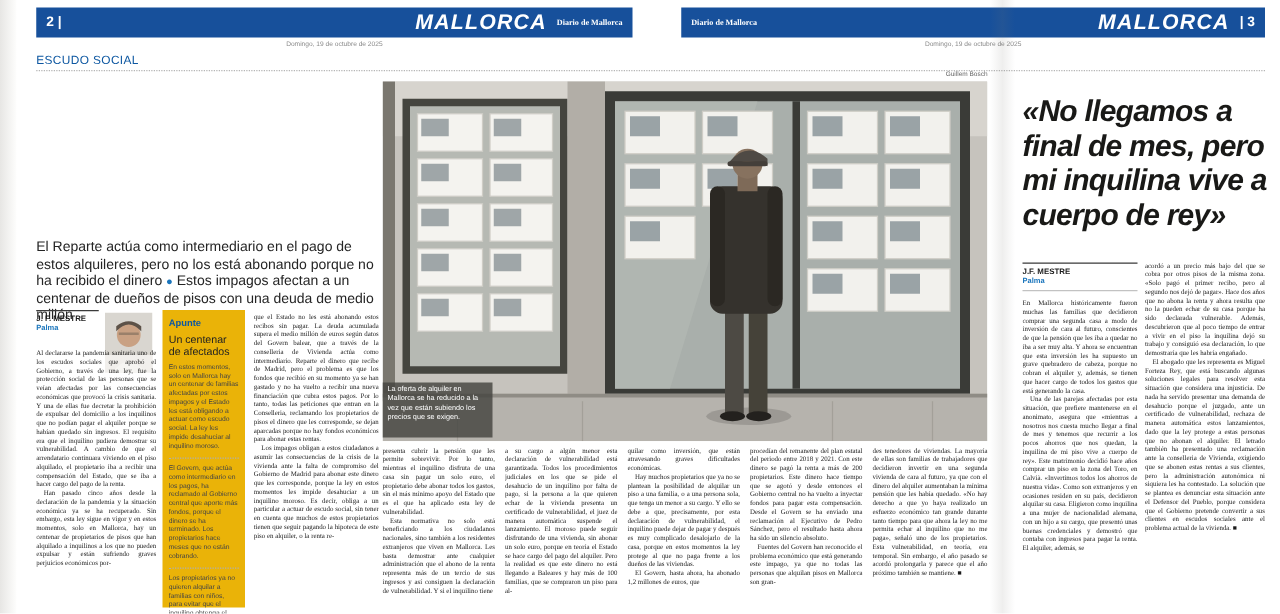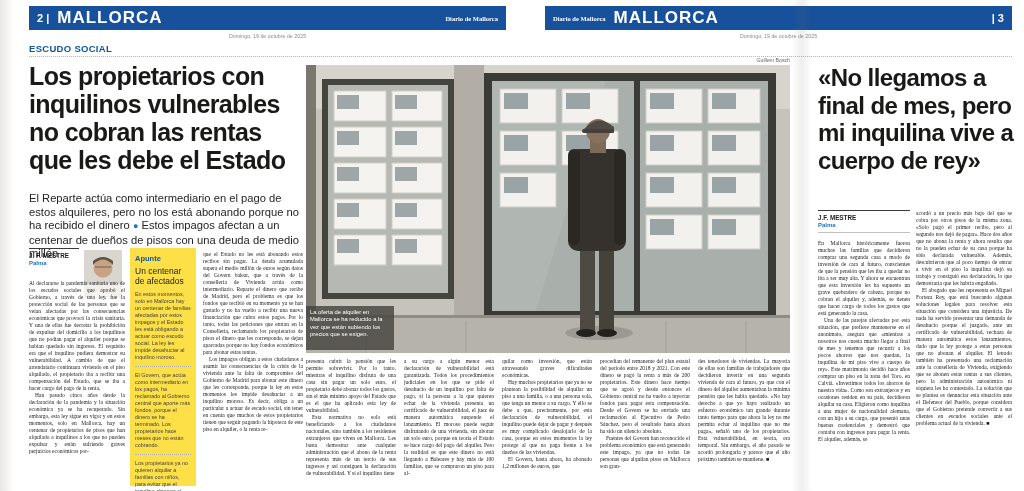--- a/index.html
+++ b/index.html
@@ -5,45 +5,45 @@
   html,body{margin:0;padding:0;background:#fff;}
   .sheet{position:relative;width:1024px;height:491px;background:#fff;overflow:hidden;
          font-family:"Liberation Sans",sans-serif;}
   .abs{position:absolute;}
   .edge-strip{left:0;top:0;width:13px;height:491px;background:linear-gradient(90deg,#e7e6e4,#fdfdfc);}
   .fold{left:792px;top:0;width:20px;height:491px;
         background:linear-gradient(90deg,rgba(255,255,255,0),rgba(120,118,112,.12),rgba(255,255,255,0));}
   
   .bar{height:24px;background:#17509b;color:#fff;display:flex;align-items:center;}
   .bar .pageno{font-size:11px;font-weight:bold;padding:0 8px;}
-  .bar .section{flex:1;text-align:left;font-size:17px;font-weight:bold;letter-spacing:1px;}
+  .bar .section{flex:1;text-align:right;font-size:17px;font-weight:bold;letter-spacing:1px;font-style:italic;}
   .bar .brand{font-family:"Liberation Serif",serif;font-weight:bold;font-size:6.5px;padding:0 8px;}
   .dateline{font-size:5.3px;color:#8a8a8a;text-align:center;}
-  .kicker{font-size:9.5px;font-weight:bold;color:#0d57a1;letter-spacing:.3px;}
+  .kicker{font-size:9.5px;font-weight:normal;color:#0d57a1;letter-spacing:.3px;}
   .toprule{border-top:1px dotted #b5b5b5;height:0;}
   
   .headline{font-weight:bold;color:#191917;letter-spacing:-.6px;}
   .hl-left{font-size:25px;line-height:28px;}
   .hl-right{font-size:24px;line-height:27.5px;}
   .standfirst{color:#242424;}
   .sf-left{font-size:11.2px;line-height:13.5px;}
   .sf-right{font-size:10.8px;line-height:13px;color:#3a3a3a;}
   .bull{color:#1a75bc;font-size:9px;}
   
   .byline{border-top:1px solid #3a3a3a;padding-top:3px;}
   .by-name{font-size:6.3px;font-weight:bold;color:#1c1c1c;}
   .by-place{font-size:6px;font-weight:bold;color:#1a75bc;margin-top:1px;}
   .byline.ruled{border-bottom:1px solid #c2c2c2;padding-bottom:4px;}
   
   .col{font-family:"Liberation Serif",serif;font-size:5.5px;line-height:7px;
        text-align:justify;color:#1b1b1b;overflow:hidden;}
   .col p{margin:0;}
   .col p + p{text-indent:6px;}
   
-  .apunte{background:#fde047;padding:6px 5px;box-sizing:border-box;}
+  .apunte{background:#eab308;padding:6px 5px;box-sizing:border-box;}
   .ap-label{font-size:7.5px;font-weight:bold;color:#0d57a1;margin-bottom:4px;}
   .ap-title{font-size:8.5px;line-height:9.5px;font-weight:normal;color:#222;margin-bottom:5px;}
   .ap-para{font-size:5.4px;line-height:7px;color:#444;text-align:left;}
   .ap-sep{border-top:1px dotted #b0b0b0;margin:5px 0;}
   
   .photo-wrap{overflow:hidden;}
   .credit{font-size:5.2px;color:#666;text-align:right;}
   .caption{background:rgba(68,68,64,.82);color:#fff;font-size:5.8px;line-height:7.4px;
            padding:3px 4px;box-sizing:border-box;}
 </style>
@@ -64,21 +64,20 @@
   <div class="abs bar" style="left:545px;top:6px;width:467px;">
     <span class="brand">Diario de Mallorca</span>
     <span class="section">MALLORCA</span>
     <span class="pageno">| 3</span>
   </div>
   <div class="abs dateline" style="left:545px;top:33px;width:467px;">Domingo, 19 de octubre de 2025</div>
 
   <div class="abs kicker" style="left:29px;top:43px;">ESCUDO SOCIAL</div>
   <div class="abs toprule" style="left:29px;top:56px;width:983px;"></div>
 
-  <div class="abs headline hl-left" style="left:29px;top:62px;width:280px;">Los propietarios con inquilinos vulnerables no cobran las rentas que les debe el Estado</div>
   <div class="abs standfirst sf-left" style="left:29px;top:192px;width:276px;">
     <span>El Reparte actúa como intermediario en el pago de estos alquileres, pero no los está abonando porque no ha recibido el dinero</span>
     <span class="bull">●</span>
     <span>Estos impagos afectan a un centenar de dueños de pisos con una deuda de medio millón</span>
   </div>
 
   <div class="abs byline" style="left:29px;top:248px;width:50px;">
     <div class="by-name">J. F. MESTRE</div>
     <div class="by-place">Palma</div>
   </div>
@@ -224,21 +223,21 @@
   <div class="abs col" style="left:600px;top:358px;width:90px;height:133px;">
     <p>procedían del remanente del plan estatal del periodo entre 2018 y 2021. Con este dinero se pagó la renta a más de 200 propietarios. Este dinero hace tiempo que se agotó y desde entonces el Gobierno central no ha vuelto a inyectar fondos para pagar esta compensación. Desde el Govern se ha enviado una reclamación al Ejecutivo de Pedro Sánchez, pero el resultado hasta ahora ha sido un silencio absoluto.</p>
     <p>Fuentes del Govern han reconocido el problema económico que está generando este impago, ya que no todas las personas que alquilan pisos en Mallorca son gran-</p>
   </div>
   <div class="abs col" style="left:698px;top:358px;width:92px;height:133px;">
     <p>des tenedores de viviendas. La mayoría de ellas son familias de trabajadores que decidieron invertir en una segunda vivienda de cara al futuro, ya que con el dinero del alquiler aumentaban la mínima pensión que les había quedado. «No hay derecho a que yo haya realizado un esfuerzo económico tan grande durante tanto tiempo para que ahora la ley no me permita echar al inquilino que no me paga», señaló uno de los propietarios. Esta vulnerabilidad, en teoría, era temporal. Sin embargo, el año pasado se acordó prolongarla y parece que el año próximo también se mantiene. ■</p>
   </div>
 
   <div class="abs fold"></div>
 
-  <div class="abs headline hl-right" style="left:818px;top:64px;width:198px;">«No llegamos a final de mes, pero mi inquilina vive a cuerpo de rey»</div>
+  <div class="abs headline hl-right" style="left:818px;top:76px;width:198px;font-style:italic;">«No llegamos a final de mes, pero mi inquilina vive a cuerpo de rey»</div>
 
   <div class="abs byline ruled" style="left:818px;top:210px;width:92px;">
     <div class="by-name">J.F. MESTRE</div>
     <div class="by-place">Palma</div>
   </div>
 
   <div class="abs col" style="left:818px;top:240px;width:92px;height:251px;font-size:5.5px;">
     <p>En Mallorca históricamente fueron muchas las familias que decidieron comprar una segunda casa a modo de inversión de cara al futuro, conscientes de que la pensión que les iba a quedar no iba a ser muy alta. Y ahora se encuentran que esta inversión les ha supuesto un grave quebradero de cabeza, porque no cobran el alquiler y, además, se tienen que hacer cargo de todos los gastos que está generando la casa.</p>
     <p>Una de las parejas afectadas por esta situación, que prefiere mantenerse en el anonimato, asegura que «mientras a nosotros nos cuesta mucho llegar a final de mes y tenemos que recurrir a los pocos ahorros que nos quedan, la inquilina de mi piso vive a cuerpo de rey». Este matrimonio decidió hace años comprar un piso en la zona del Toro, en Calvià. «Invertimos todos los ahorros de nuestra vida». Como son extranjeros y en ocasiones residen en su país, decidieron alquilar su casa. Eligieron como inquilina a una mujer de nacionalidad alemana, con un hijo a su cargo, que presentó unas buenas credenciales y demostró que contaba con ingresos para pagar la renta. El alquiler, además, se</p>
   </div>

